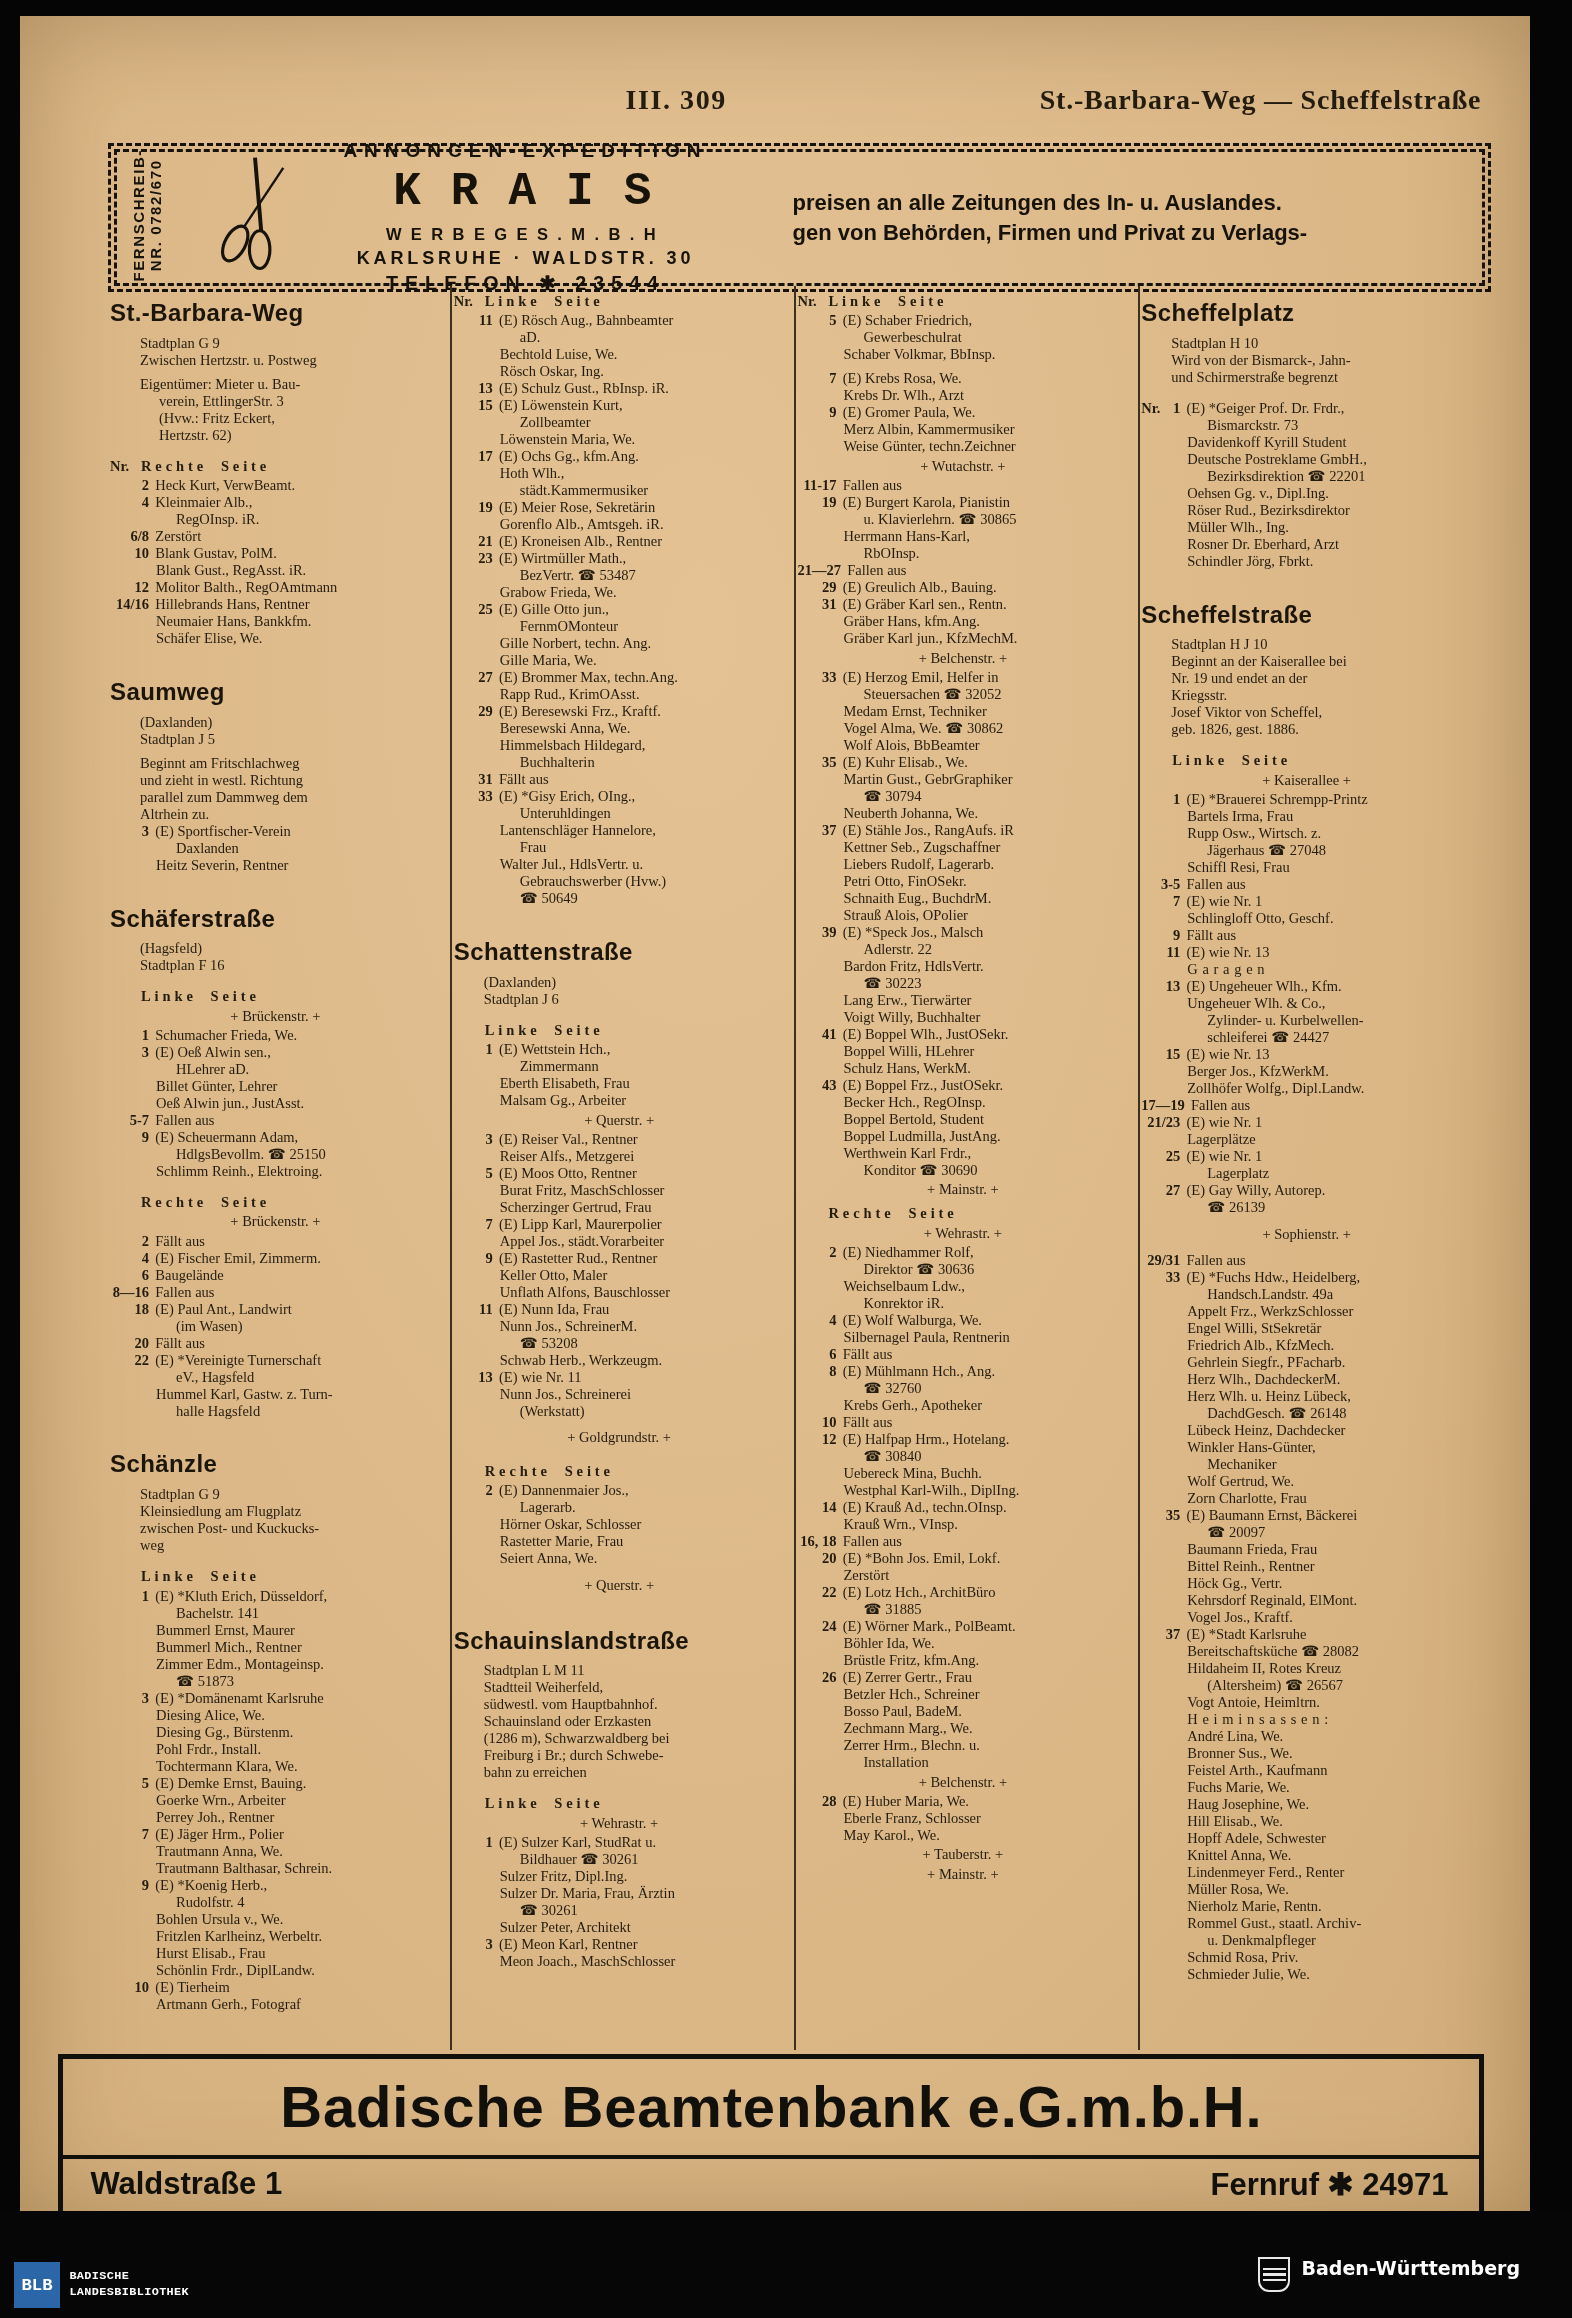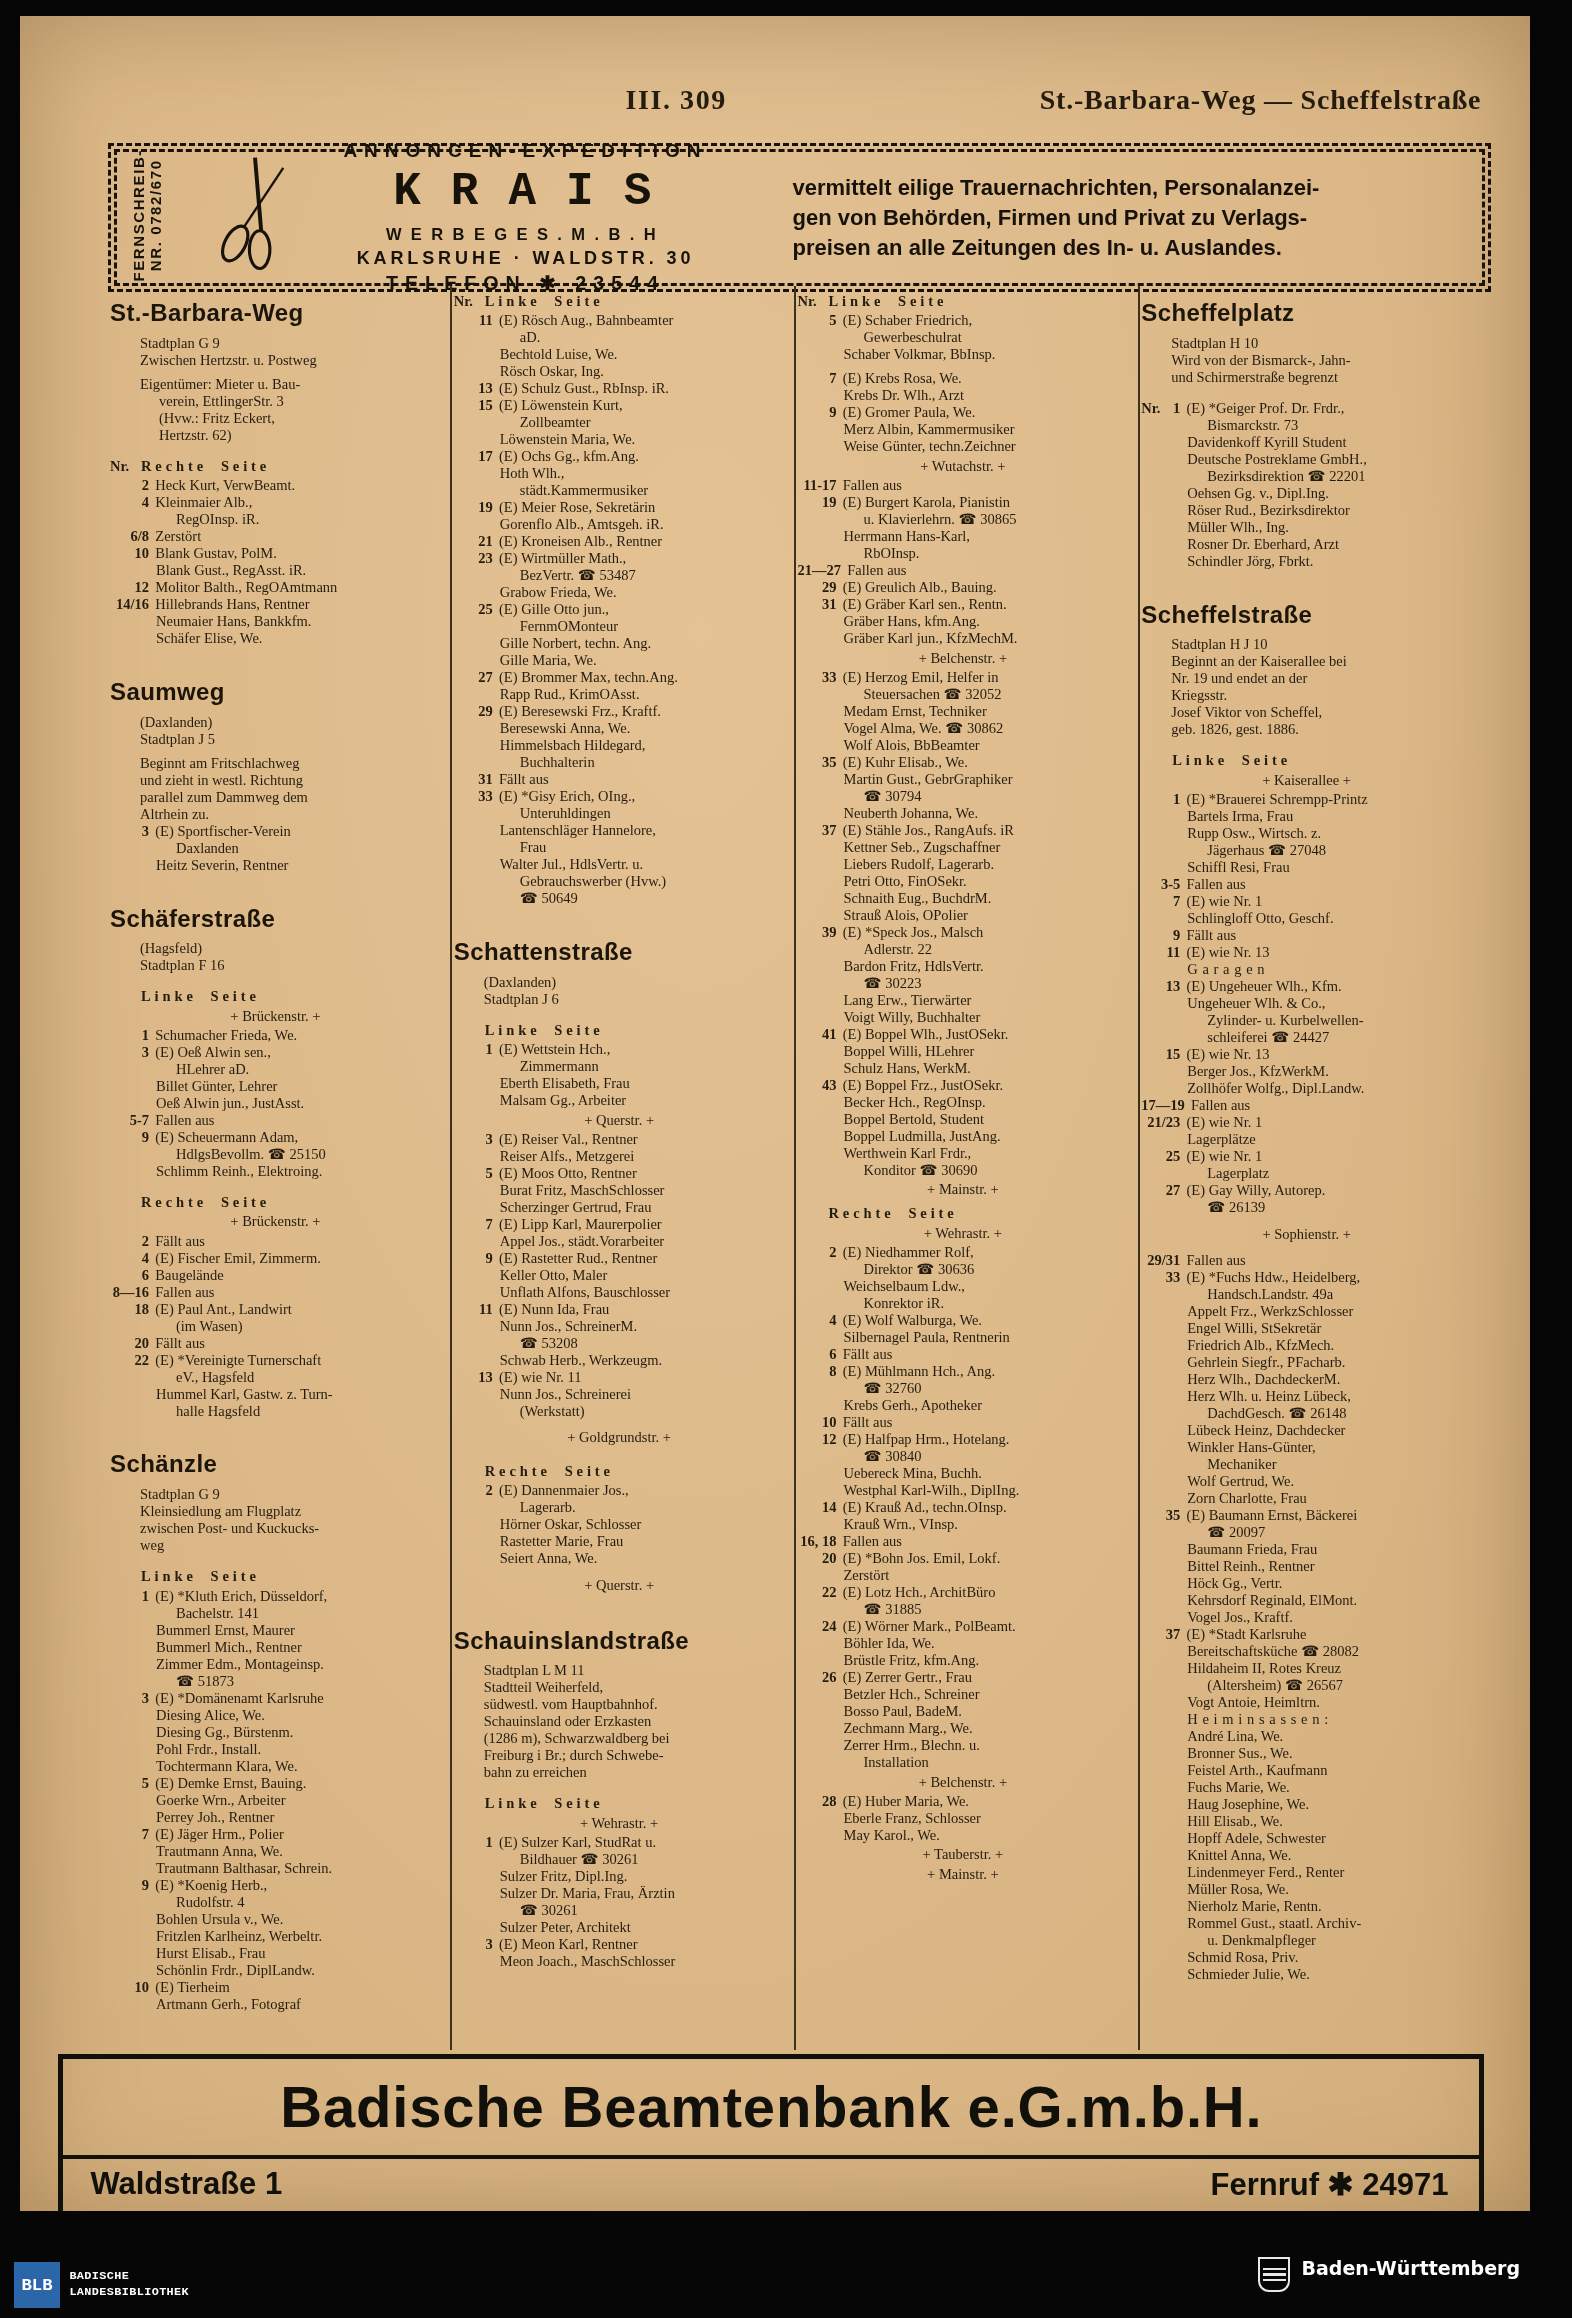--- a/index.html
+++ b/index.html
@@ -95,23 +95,22 @@
         </svg>
       </div>
       <div class="ad-center">
         <div class="ad-line1">ANNONCEN-EXPEDITION</div>
         <div class="ad-brand">KRAIS</div>
         <div class="ad-line3">WERBEGES.M.B.H</div>
         <div class="ad-line4">KARLSRUHE · WALDSTR. 30</div>
         <div class="ad-line5">TELEFON ✱ 23544</div>
       </div>
       <div class="ad-right">
-        <div>vermittelt eilige Trauernachrichten, Personalanzei-</div>
+        <div>preisen an alle Zeitungen des In- u. Auslandes.</div>
         <div>gen von Behörden, Firmen und Privat zu Verlags-</div>
-        <div>preisen an alle Zeitungen des In- u. Auslandes.</div>
       </div>
     </div>
   </div>
 
   <div class="cols" id="cols">
       <div class="col">
         <div class="ln street">St.-Barbara-Weg</div>
         <div class="ln meta">Stadtplan G 9</div>
         <div class="ln meta">Zwischen Hertzstr. u. Postweg</div>
         <div class="ln gap"></div>

